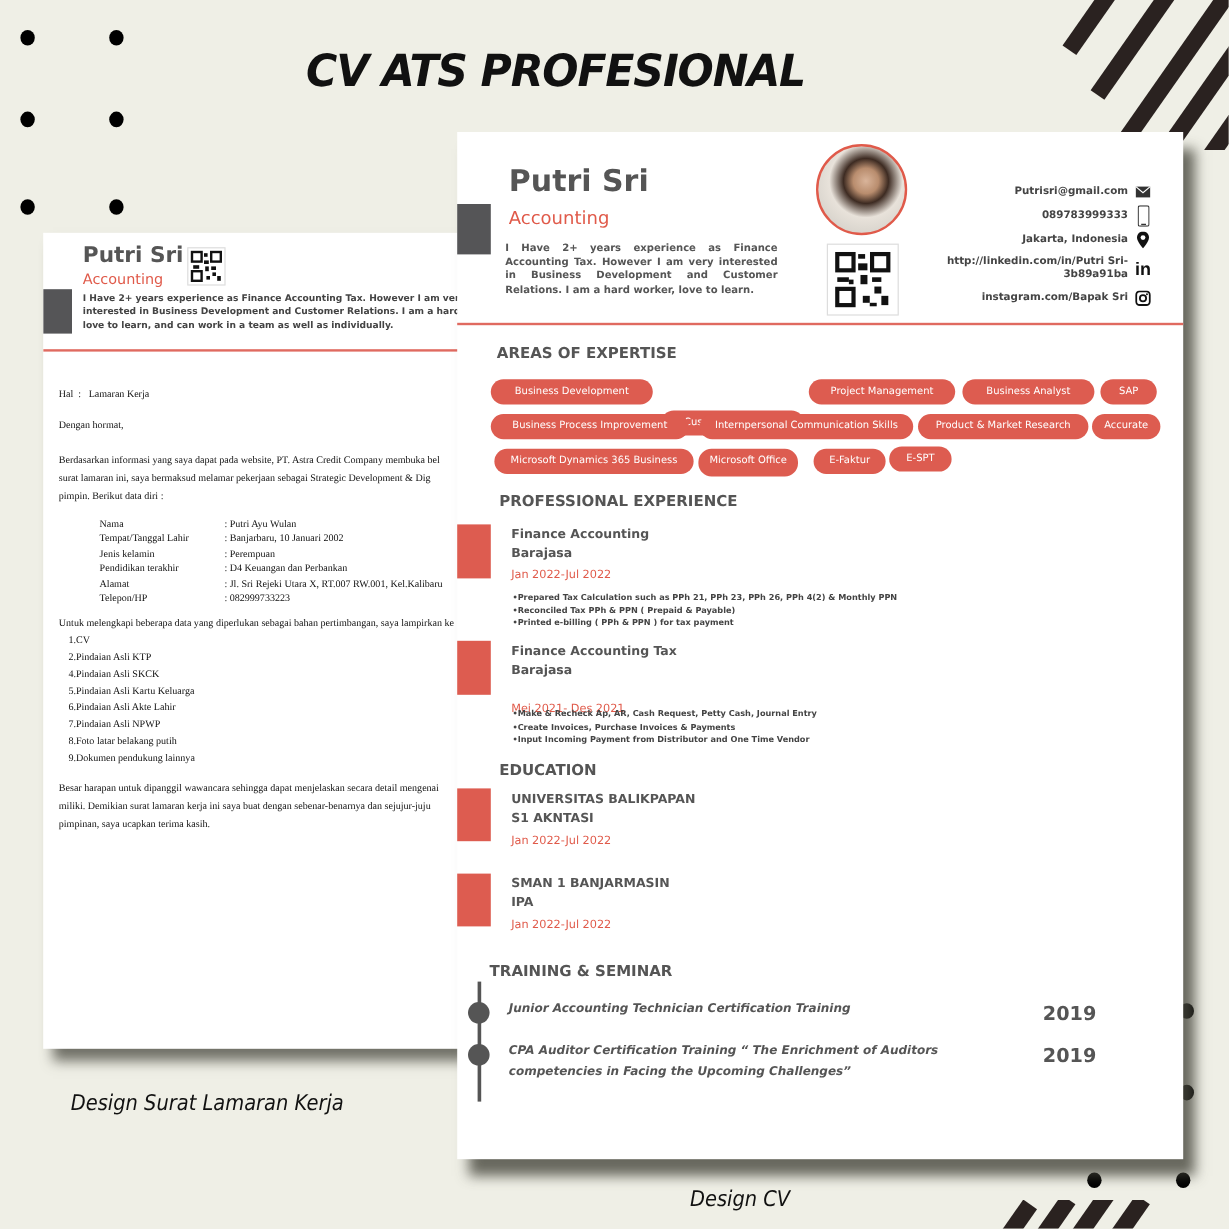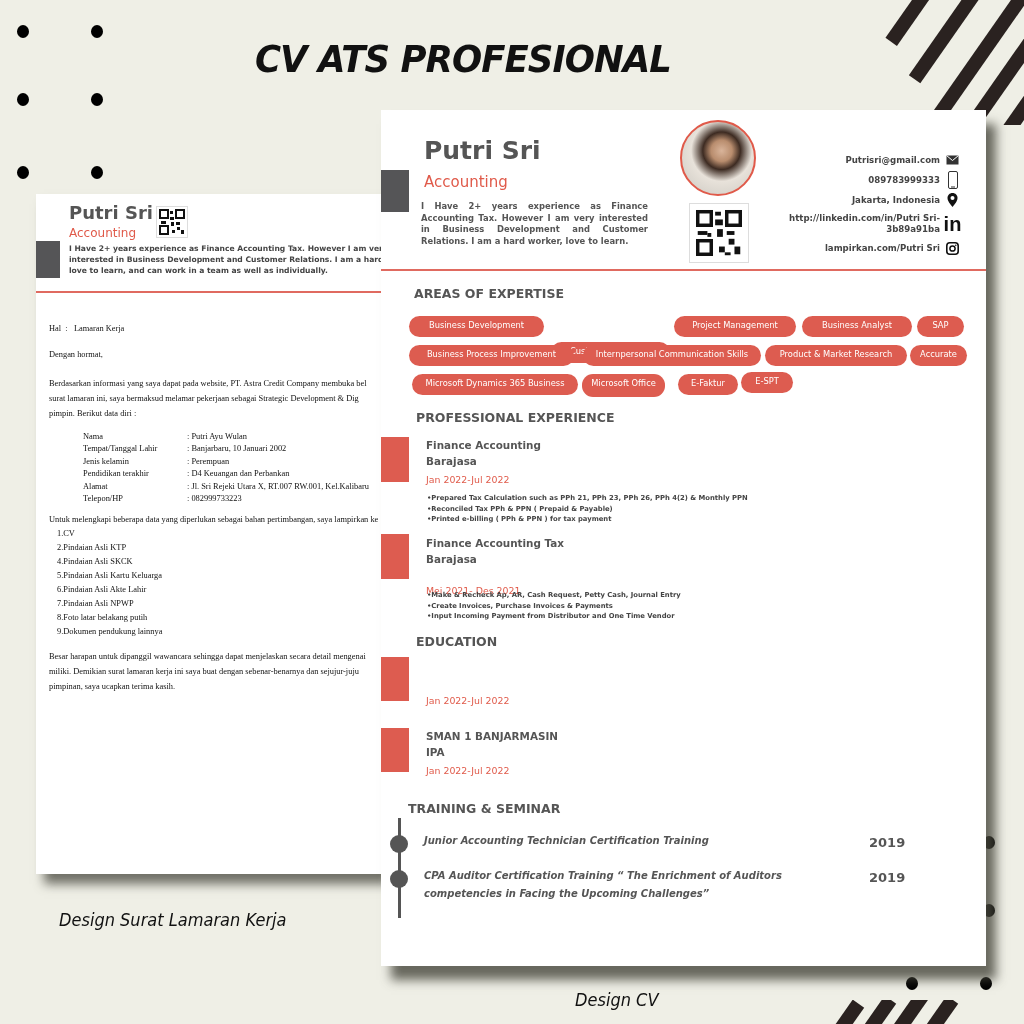--- a/index.html
+++ b/index.html
@@ -43,21 +43,21 @@
   .tag{position:absolute;height:21px;line-height:19px;border-radius:11px;background:#dd5c50;color:#fff;font-size:8.3px;text-align:center;white-space:nowrap;}
   .cv .redbar{position:absolute;left:0;width:28px;background:#dd5c50;}
   .cv .job-title{position:absolute;left:45px;font-size:10.4px;font-weight:bold;color:#555;line-height:15.5px;}
   .cv .date{position:absolute;left:45px;font-size:9.4px;color:#e05a4a;}
   .cv .bullets{position:absolute;left:46px;font-size:6.8px;font-weight:bold;color:#444;line-height:10.6px;margin:0;padding:0;list-style:none;}
   .cv .bullets li::before{content:"\2022 ";}
   .cv .edu-title{position:absolute;left:45px;font-size:10.4px;font-weight:bold;color:#555;line-height:15.5px;}
   .timeline{position:absolute;left:17px;top:708px;width:3px;height:100px;background:#555;}
   .tdot{position:absolute;left:9px;width:18px;height:18px;border-radius:50%;background:#555;}
   .train{position:absolute;left:43px;font-size:10px;font-weight:bold;color:#555;line-height:17.5px;width:370px;font-style:italic;}
-  .year{position:absolute;left:488px;font-size:13px;font-weight:bold;color:#555;}
+  .year{position:absolute;left:488px;font-size:16px;font-weight:bold;color:#555;}
 </style>
 </head>
 <body>
 
 <div class="dot" style="left:17px;top:25px;"></div>
 <div class="dot" style="left:91px;top:25px;"></div>
 <div class="dot" style="left:17px;top:93px;"></div>
 <div class="dot" style="left:91px;top:93px;"></div>
 <div class="dot" style="left:17px;top:166px;"></div>
 <div class="dot" style="left:91px;top:166px;"></div>
@@ -212,24 +212,24 @@
       <span>Jakarta, Indonesia</span>
       <span class="ic">
           <svg width="11" height="14" viewBox="0 0 11 14">
             <path d="M5.5 0 C2.5 0 0.5 2.2 0.5 5 C0.5 8.5 5.5 14 5.5 14 C5.5 14 10.5 8.5 10.5 5 C10.5 2.2 8.5 0 5.5 0 Z" fill="#111"></path>
             <circle cx="5.5" cy="5" r="2" fill="#fff"></circle>
           </svg>
         </span>
     </div>
     <div class="contact" style="height:28px;">
       <span style="line-height:11px;"><span>http://linkedin.com/in/Putri Sri-</span><br><span>3b89a91ba</span></span>
-      <span class="ic" style="font-weight:bold;font-size:20px;color:#111;font-family:'Liberation Sans',sans-serif;">in</span>
+      <span class="ic" style="font-weight:bold;font-size:15px;color:#111;font-family:'Liberation Sans',sans-serif;">in</span>
     </div>
     <div class="contact">
-      <span>lampirkan.com/Putri Sri</span>
+      <span>instagram.com/Bapak Sri</span>
       <span class="ic">
           <svg width="13" height="13" viewBox="0 0 13 13">
             <rect x="0.8" y="0.8" width="11.4" height="11.4" rx="3" fill="none" stroke="#111" stroke-width="1.6"></rect>
             <circle cx="6.5" cy="6.5" r="2.6" fill="none" stroke="#111" stroke-width="1.5"></circle>
             <circle cx="9.8" cy="3.2" r="0.8" fill="#111"></circle>
           </svg>
         </span>
     </div>
   </div>
 
@@ -274,20 +274,24 @@
   <div class="date" style="top:462px;margin-top:13px;">Mei 2021- Des 2021</div>
   <ul class="bullets" style="top:480px;">
     <li>Make &amp; Recheck Ap, AR, Cash Request, Petty Cash, Journal Entry</li>
     <li>Create Invoices, Purchase Invoices &amp; Payments</li>
     <li>Input Incoming Payment from Distributor and One Time Vendor</li>
   </ul>
 
   <div class="sec" style="left:35px;top:524px;">EDUCATION</div>
 
   <div class="redbar" style="top:547px;height:44px;"></div>
+  <div class="edu-title" style="top:549px;">
+    <div>UNIVERSITAS BALIKPAPAN</div>
+    <div>S1 AKNTASI</div>
+  </div>
   <div class="date" style="top:585px;">Jan 2022-Jul 2022</div>
 
   <div class="redbar" style="top:618px;height:44px;"></div>
   <div class="edu-title" style="top:619px;">
     <div>SMAN 1 BANJARMASIN</div>
     <div>IPA</div>
   </div>
   <div class="date" style="top:655px;">Jan 2022-Jul 2022</div>
 
   <div class="sec" style="left:27px;top:691px;">TRAINING &amp; SEMINAR</div>

